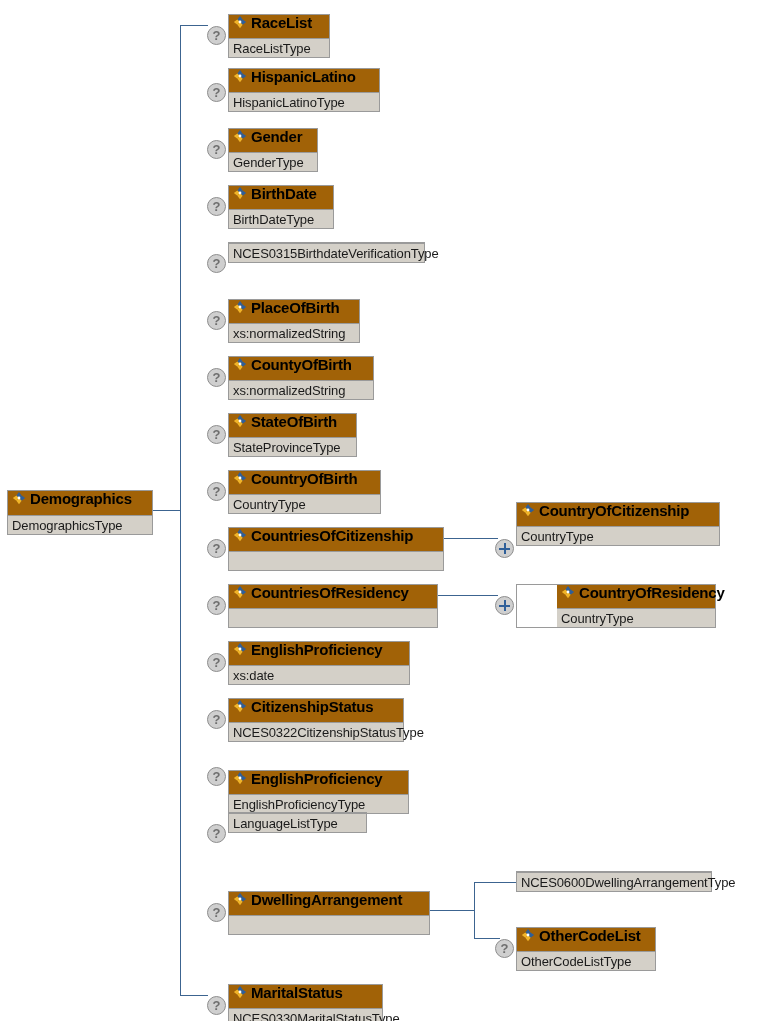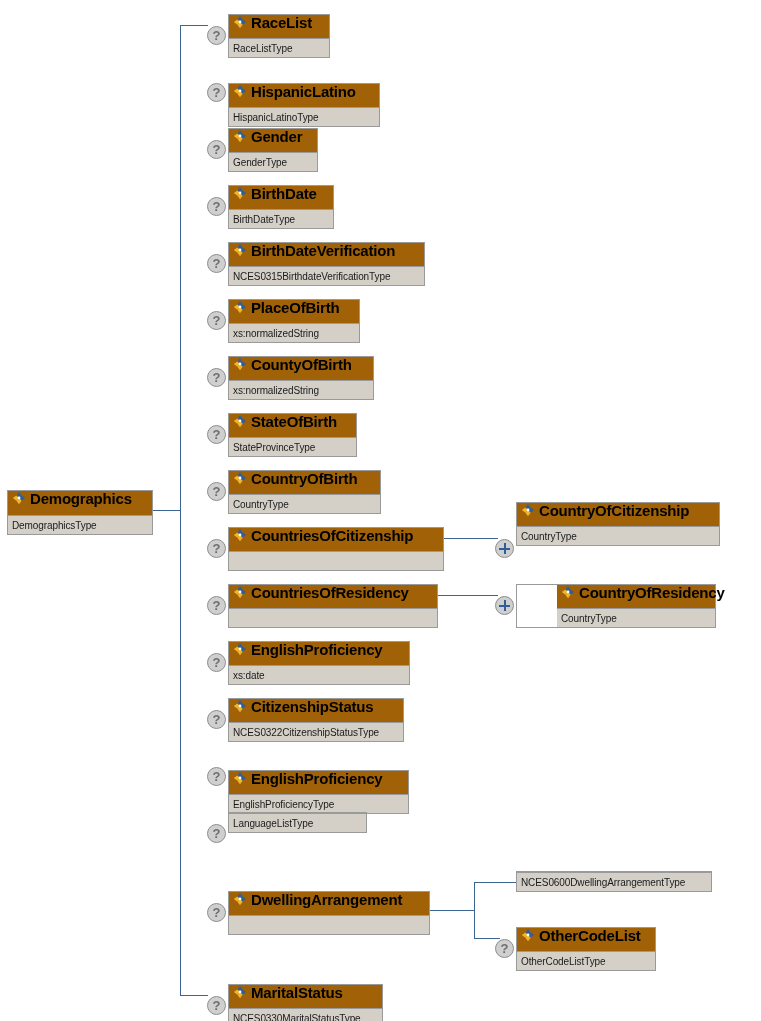--- a/index.html
+++ b/index.html
@@ -55,21 +55,21 @@
     box-sizing: border-box;
     height: 19px;
     background: #d4d0c8;
     border-top: 1px solid #9a9a9a;
     display: flex;
     align-items: center;
     padding-left: 4px;
     white-space: nowrap;
   }
   .node .subtitle .stext {
-    font-size: 10px;
+    font-size: 13px;
     color: #1a1a1a;
     line-height: 11px;
     letter-spacing: -0.1px;
   }
   
   .node.root .title { height: 24px; }
 
   
   .elem-icon {
     flex: 0 0 auto;
@@ -165,21 +165,21 @@
             <path d="M1 8 L5 5 L8 8 L5 11 Z" fill="#f0b429"></path>
             <circle cx="8" cy="8" r="1.6" fill="#ffffff"></circle>
           </svg>
           <span class="label">RaceList</span>
         </div>
         <div class="subtitle">
           <span class="stext">RaceListType</span>
         </div>
       </div>
       <div class="badge" style="left: 207px; top: 26px;">?</div>
-      <div class="node" style="left: 228px; top: 83px; width: 152px;">
+      <div class="node" style="left: 228px; top: 68px; width: 152px;">
         <div class="title">
           <svg class="elem-icon" viewBox="0 0 16 16">
             <path d="M8 1 L11 5 L8 8 L5 5 Z" fill="#2f5f99"></path>
             <path d="M15 8 L11 11 L8 8 L11 5 Z" fill="#2f5f99"></path>
             <path d="M8 15 L5 11 L8 8 L11 11 Z" fill="#f0b429"></path>
             <path d="M1 8 L5 5 L8 8 L5 11 Z" fill="#f0b429"></path>
             <circle cx="8" cy="8" r="1.6" fill="#ffffff"></circle>
           </svg>
           <span class="label">HispanicLatino</span>
         </div>
@@ -214,30 +214,20 @@
             <circle cx="8" cy="8" r="1.6" fill="#ffffff"></circle>
           </svg>
           <span class="label">BirthDate</span>
         </div>
         <div class="subtitle">
           <span class="stext">BirthDateType</span>
         </div>
       </div>
       <div class="badge" style="left: 207px; top: 197px;">?</div>
       <div class="node" style="left: 228px; top: 242px; width: 197px;">
-        <div class="title">
-          <svg class="elem-icon" viewBox="0 0 16 16">
-            <path d="M8 1 L11 5 L8 8 L5 5 Z" fill="#2f5f99"></path>
-            <path d="M15 8 L11 11 L8 8 L11 5 Z" fill="#2f5f99"></path>
-            <path d="M8 15 L5 11 L8 8 L11 11 Z" fill="#f0b429"></path>
-            <path d="M1 8 L5 5 L8 8 L5 11 Z" fill="#f0b429"></path>
-            <circle cx="8" cy="8" r="1.6" fill="#ffffff"></circle>
-          </svg>
-          <span class="label">BirthDateVerification</span>
-        </div>
         <div class="subtitle">
           <span class="stext">NCES0315BirthdateVerificationType</span>
         </div>
       </div>
       <div class="badge" style="left: 207px; top: 254px;">?</div>
       <div class="node" style="left: 228px; top: 299px; width: 132px;">
         <div class="title">
           <svg class="elem-icon" viewBox="0 0 16 16">
             <path d="M8 1 L11 5 L8 8 L5 5 Z" fill="#2f5f99"></path>
             <path d="M15 8 L11 11 L8 8 L11 5 Z" fill="#2f5f99"></path>

